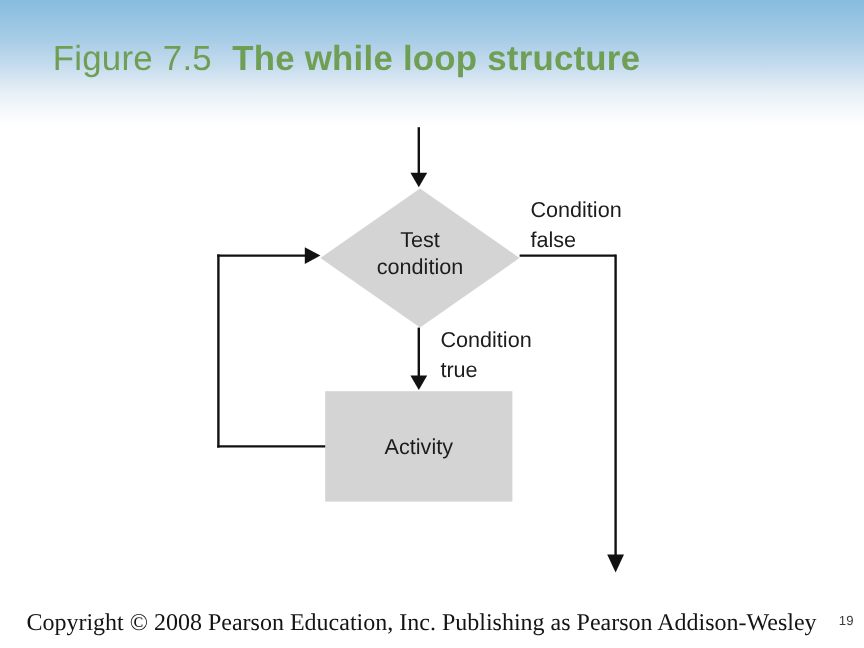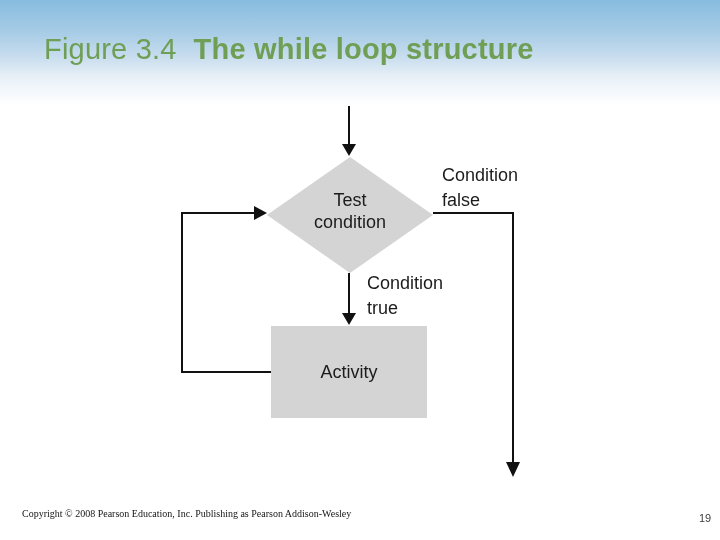--- a/index.html
+++ b/index.html
@@ -43,40 +43,40 @@
     fill: #1c1c1c;
   }
   .flow-label { font-size: 18px; }
   .node-label { font-size: 18px; }
 
   .footer-copyright {
     position: absolute;
     left: 22px;
     top: 508px;
     font-family: "Liberation Serif", serif;
-    font-size: 10px;
+    font-size: 20px;
     color: #141414;
     white-space: nowrap;
   }
 
   .page-number {
     position: absolute;
     left: 699px;
     top: 512px;
     font-size: 11px;
     color: #3c3c3c;
   }
 </style>
 </head>
 <body>
 
 <div class="slide">
 
   <h1 class="slide-title">
-    <span class="prefix">Figure 3.4</span><span class="main">The while loop structure</span>
+    <span class="prefix">Figure 7.5</span><span class="main">The while loop structure</span>
   </h1>
 
   <svg class="diagram" width="720" height="540" viewBox="0 0 720 540">
 
     <g>
       <line x1="349" y1="106" x2="349" y2="146" stroke="#111111" stroke-width="2"></line>
       <polygon points="342,144 356,144 349,156" fill="#111111"></polygon>
     </g>
 
     <polygon points="350,157 433,215 350,273 267,215" fill="#d4d4d4"></polygon>

